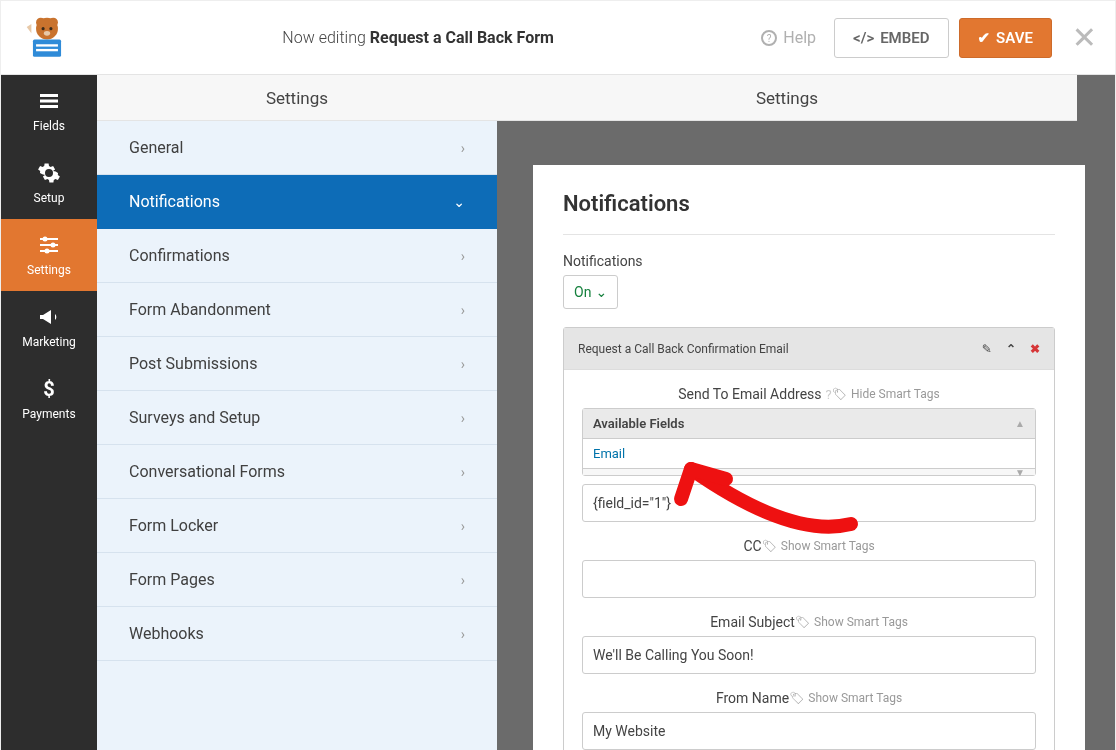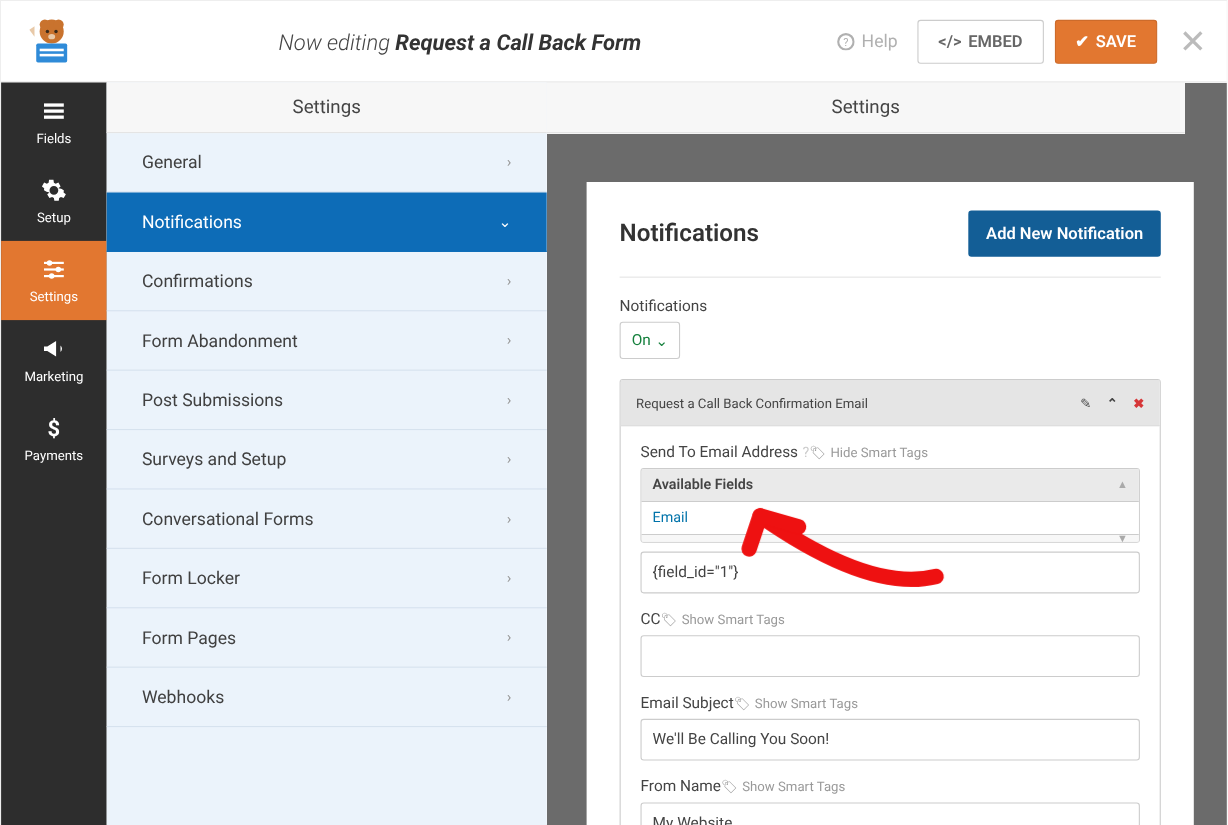--- a/index.html
+++ b/index.html
@@ -1,21 +1,21 @@
 <!DOCTYPE html>
 <html><head>
 <meta charset="utf-8">
 <style>
   *{box-sizing:border-box;margin:0;padding:0;font-family:-apple-system,BlinkMacSystemFont,"Segoe UI",Roboto,Helvetica,Arial,sans-serif;}
   body{width:1116px;height:750px;background:#fff;overflow:hidden;position:relative;}
   .chrome{position:absolute;inset:0;border:1px solid #eee;}
   
   .topbar{height:74px;display:flex;align-items:center;padding:0 18px;border-bottom:1px solid #e4e4e4;background:#fff;}
   .logo{width:56px;height:56px;display:flex;align-items:center;justify-content:center;}
-  .title-area{flex:1;text-align:center;color:#444;font-size:20px;font-weight:300;font-style:italic;}
+  .title-area{flex:1;text-align:center;color:#444;font-size:16px;font-weight:300;}
   .title-area b{font-weight:700;color:#333;}
   .help{color:#b0b0b0;font-size:16px;margin-right:18px;display:flex;align-items:center;gap:6px;}
   .btn{height:40px;padding:0 18px;border-radius:3px;font-size:15px;font-weight:600;display:inline-flex;align-items:center;gap:6px;cursor:pointer;}
   .btn-embed{background:#fff;border:1px solid #ccc;color:#666;margin-right:10px;}
   .btn-save{background:#e27730;border:1px solid #cd6b2b;color:#fff;}
   .close-x{color:#bbb;font-size:30px;margin-left:20px;cursor:pointer;}
   
   .body{display:flex;height:676px;}
   .rail{width:96px;background:#2d2d2d;color:#fff;display:flex;flex-direction:column;}
   .rail-item{height:72px;display:flex;flex-direction:column;align-items:center;justify-content:center;gap:6px;font-size:12px;color:#fff;cursor:pointer;}
@@ -37,21 +37,21 @@
   .panel-head h2{font-size:22px;font-weight:600;color:#333;}
   .btn-add{background:#135e96;color:#fff;border:none;height:42px;padding:0 16px;border-radius:3px;font-size:15px;font-weight:600;cursor:pointer;}
   .field-label{font-size:14px;color:#444;margin-bottom:6px;display:block;}
   .sel{display:inline-flex;align-items:center;gap:4px;border:1px solid #ccc;border-radius:3px;height:34px;padding:0 10px;font-size:14px;color:#15803d;background:#fff;cursor:pointer;}
   .notif-block{border:1px solid #ccc;border-radius:3px;margin-top:18px;}
   .notif-head{background:#e5e5e5;border-bottom:1px solid #ddd;height:42px;display:flex;align-items:center;justify-content:space-between;padding:0 14px;font-size:12px;color:#444;text-align:center;}
   .notif-head .icons{display:flex;gap:14px;align-items:center;}
   .notif-head .icons span{cursor:pointer;}
   .notif-body{padding:16px 18px 6px 18px;}
   .row{margin-bottom:16px;}
-  .rowhead{display:flex;justify-content:flex-start;align-items:center;margin-bottom:6px;}
+  .rowhead{display:flex;justify-content:center;align-items:center;margin-bottom:6px;}
   .rowhead label{font-size:14px;color:#444;}
   .taglink{font-size:12px;color:#999;display:flex;align-items:center;gap:4px;cursor:pointer;}
   .input{width:100%;height:38px;border:1px solid #ccc;border-radius:3px;padding:0 10px;font-size:14px;color:#444;}
   .afbox{border:1px solid #ccc;border-radius:3px;}
   .afhead{background:#eaeaea;height:30px;display:flex;align-items:center;justify-content:space-between;padding:0 10px;font-size:13px;font-weight:600;color:#444;border-bottom:1px solid #ccc;}
   .afopt{height:30px;display:flex;align-items:center;padding:0 10px;font-size:13px;color:#0073aa;border-bottom:1px solid #ccc;cursor:pointer;background:#fff;}
   .afbox .tri{color:#aaa;font-size:10px;}
   .helpq{color:#ccc;font-size:13px;margin-left:4px;}
   
   .arrow{position:absolute;left:650px;top:438px;pointer-events:none;}
@@ -182,21 +182,20 @@
           <span>Webhooks</span>
           <span class="chev">›</span>
         </div>
     </div>
 
     <div class="canvas">
       <div class="canvas-inner">
         <div class="panel">
           <div class="panel-head">
             <h2>Notifications</h2>
-            <button class="btn-add">Add New Notification</button>
           </div>
 
           <div class="row">
             <label class="field-label">Notifications</label>
             <div class="sel">
               <span>On</span>
               <span>⌄</span>
             </div>
           </div>
 

